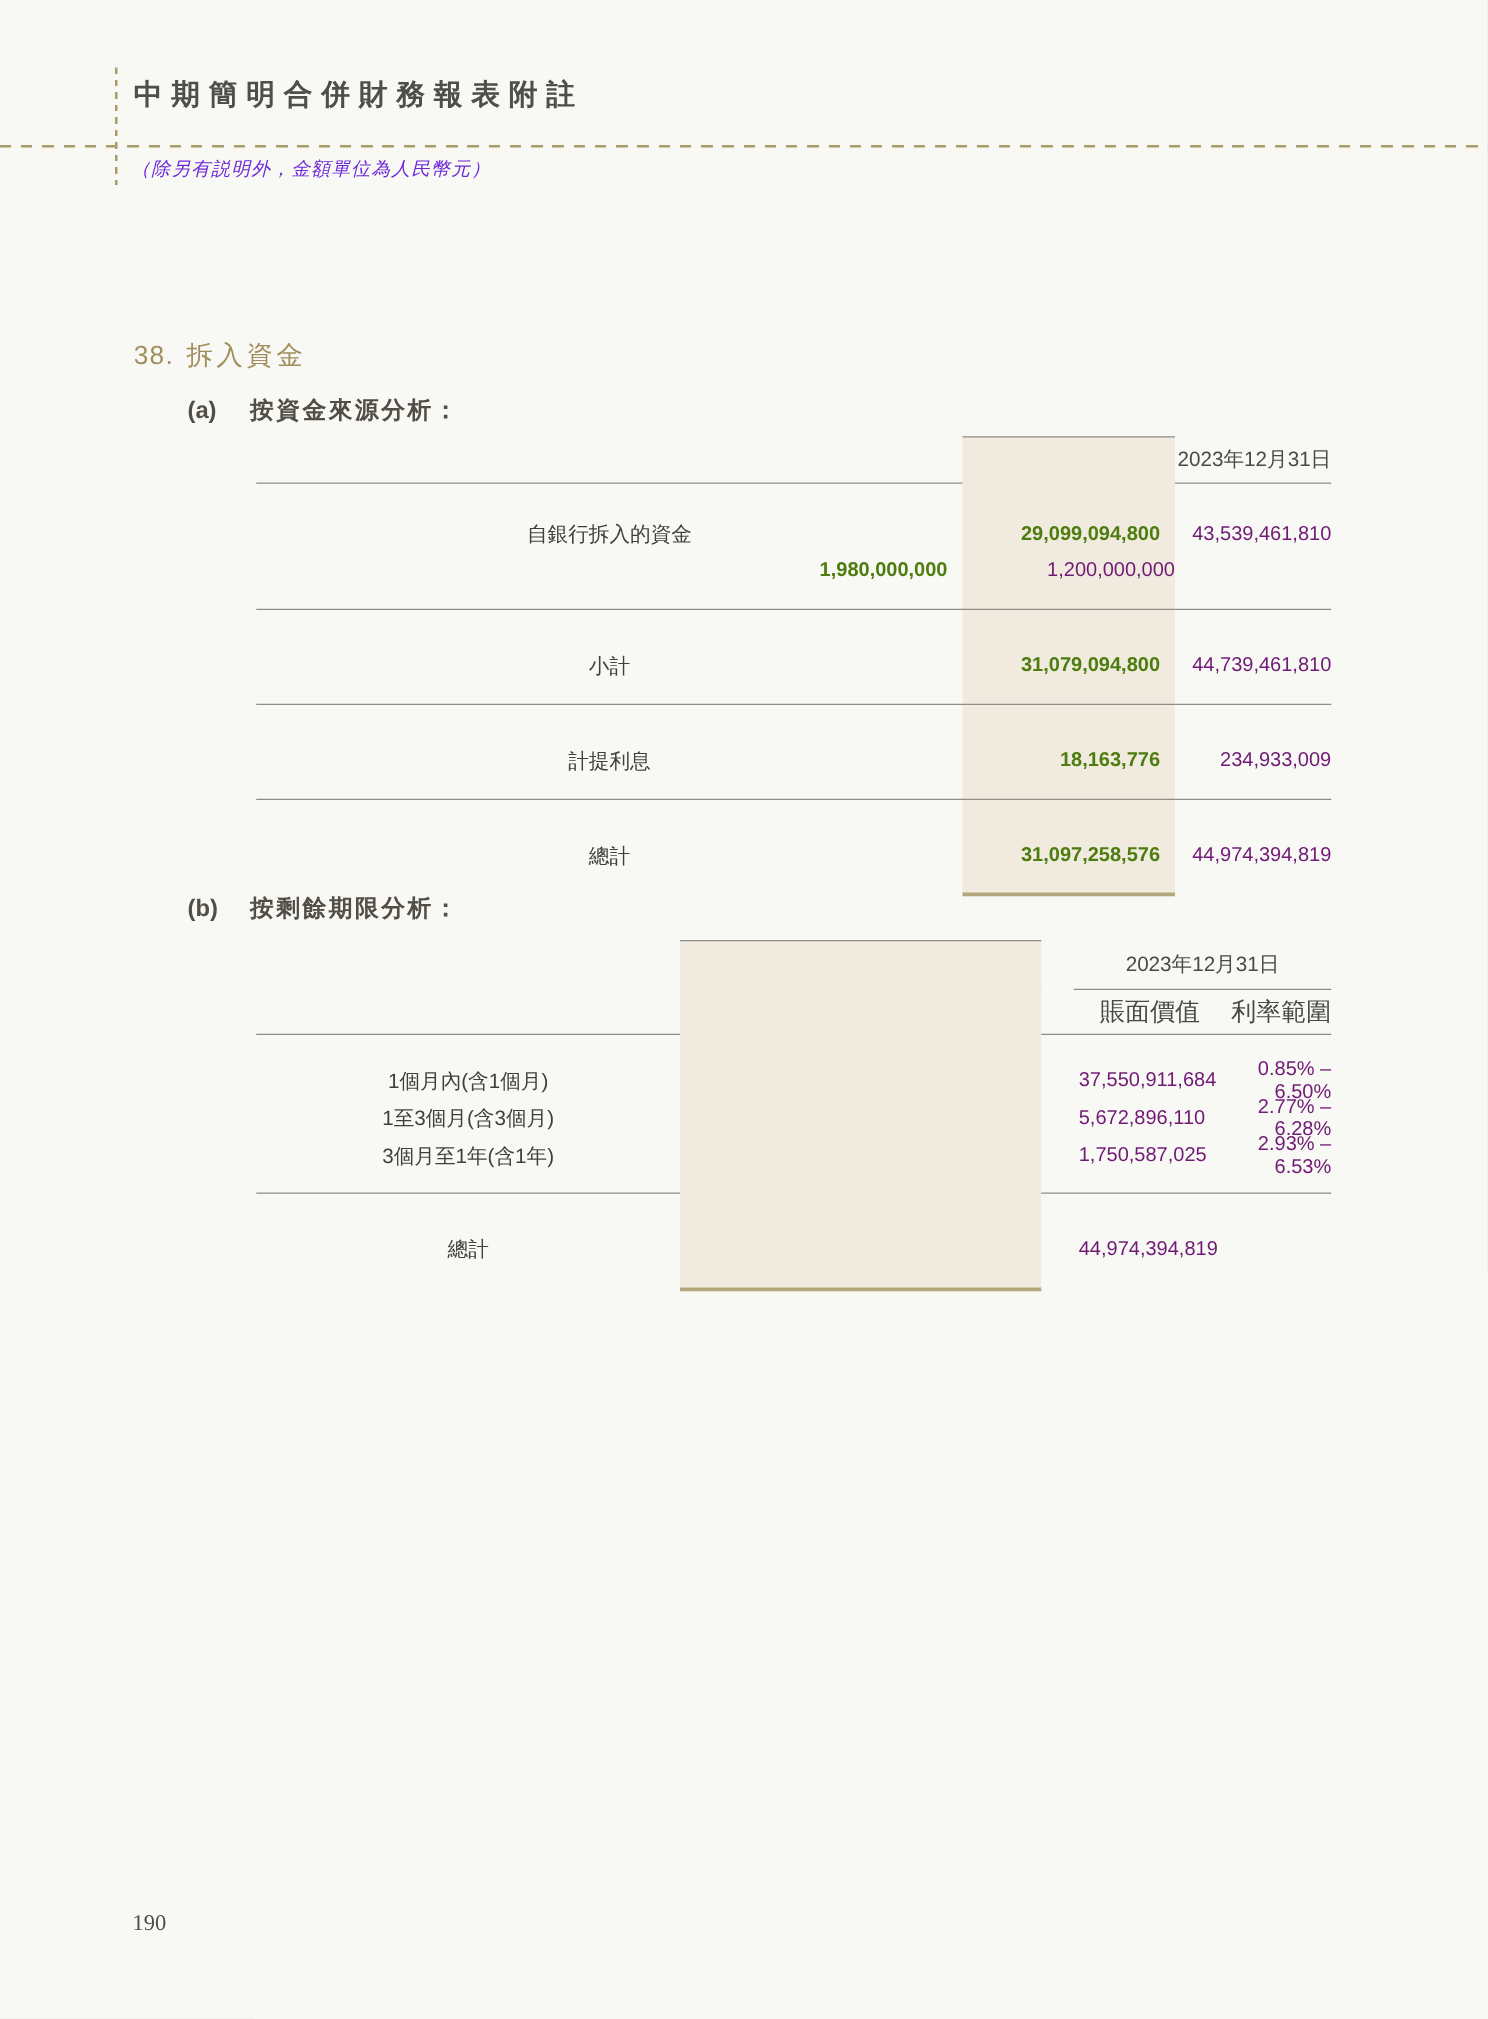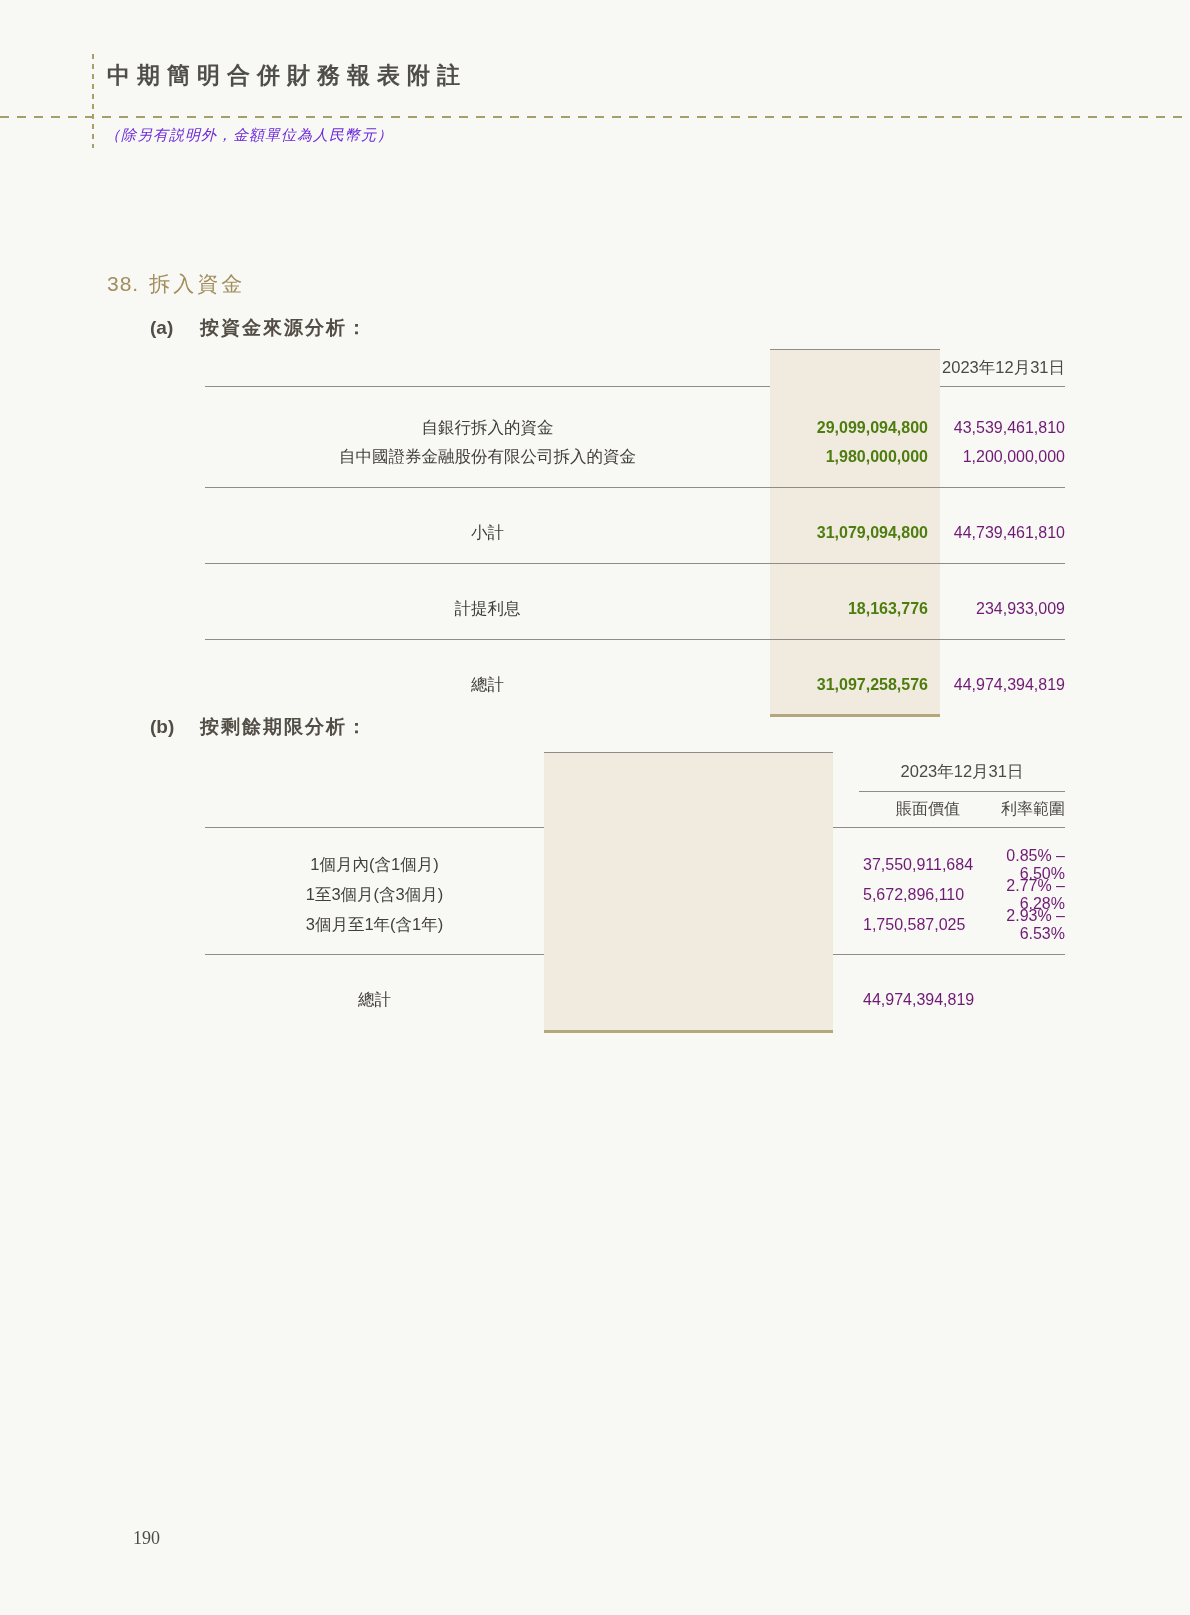--- a/index.html
+++ b/index.html
@@ -77,33 +77,33 @@
   
   .tb { top:752px; }
   .tb .hl { left:339px; width:289px; }
   .tb-h1 { display:grid; grid-template-columns:339px 289px 26px 206px; align-items:center; height:40px; }
   .tb-h1 .g24 { text-align:center; color:#9d8a56; font-weight:bold; font-size:16.5px;
                 border-bottom:1px solid #8e8d89; height:100%; display:flex; align-items:center; justify-content:center; }
   .tb-h1 .g23 { text-align:center; color:#4a4945; font-size:16.5px;
                 border-bottom:1px solid #8e8d89; height:100%; display:flex; align-items:center; justify-content:center; }
   .tb-h2 { display:grid; grid-template-columns:339px 160px 129px 30px 97px 105px; align-items:center;
            height:36px; border-bottom:1px solid #8e8d89; }
-  .tb-h2 .sh { text-align:right; font-size:16px; }
+  .tb-h2 .sh { text-align:right; font-size:20px; }
   .tb-h2 .s24 { color:#9d8a56; }
   .tb-h2 .s23 { color:#4a4945; }
   .tb-line { display:grid; grid-template-columns:339px 160px 129px 30px 97px 105px; align-items:center; height:30px; }
   .tb .rate24 { padding-right:8px; }
   .tb .bv23 { padding-right:0; }
   .tb-rows { padding:22px 0 14px 0; }
   .tb-total { padding:30px 0 18px 0; }
 
   
   .page-number {
     position:absolute; left:106px; top:1528px;
-    font-family:"Liberation Serif", serif; font-size:18px; color:#4c4c4a;margin-left:27px;
+    font-family:"Liberation Serif", serif; font-size:18px; color:#4c4c4a;
   }
 </style>
 </head>
 <body>
 
 <div class="page">
 
   <div class="v-dash"></div>
   <div class="doc-title">中期簡明合併財務報表附註</div>
   <div class="h-dash"></div>
@@ -126,21 +126,20 @@
       <div class="cell thdr h23">2023年12月31日</div>
     </div>
 
     <div class="ta-block blk-pad1 bline">
       <div class="ta-row ta-line">
         <div class="cell lbl">自銀行拆入的資金</div>
         <div class="cell num tan v24">29,099,094,800</div>
         <div class="cell num v23">43,539,461,810</div>
       </div>
       <div class="ta-row ta-line">
-        <div class="cell lbl">自中國證券金融股份有限公司拆入的資金</div>
         <div class="cell num tan v24">1,980,000,000</div>
         <div class="cell num v23">1,200,000,000</div>
       </div>
     </div>
 
     <div class="ta-block blk-pad2 bline">
       <div class="ta-row ta-line">
         <div class="cell lbl">小計</div>
         <div class="cell num tan v24">31,079,094,800</div>
         <div class="cell num v23">44,739,461,810</div>

